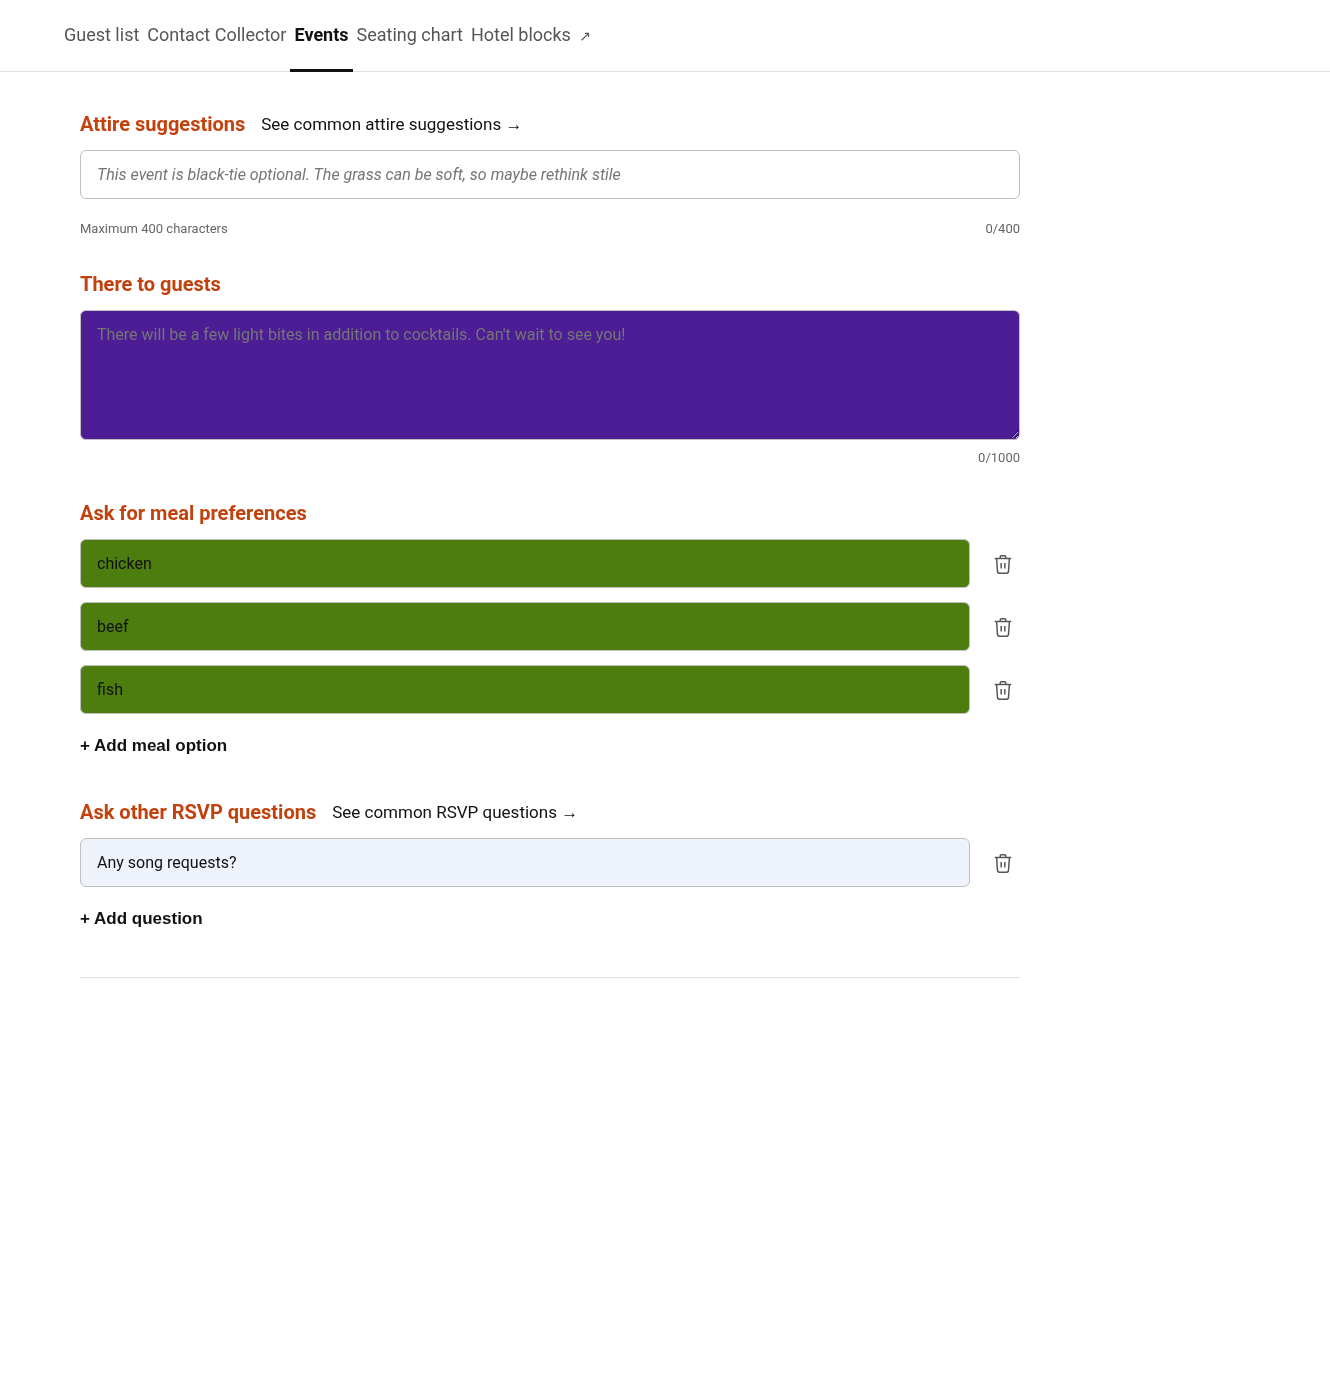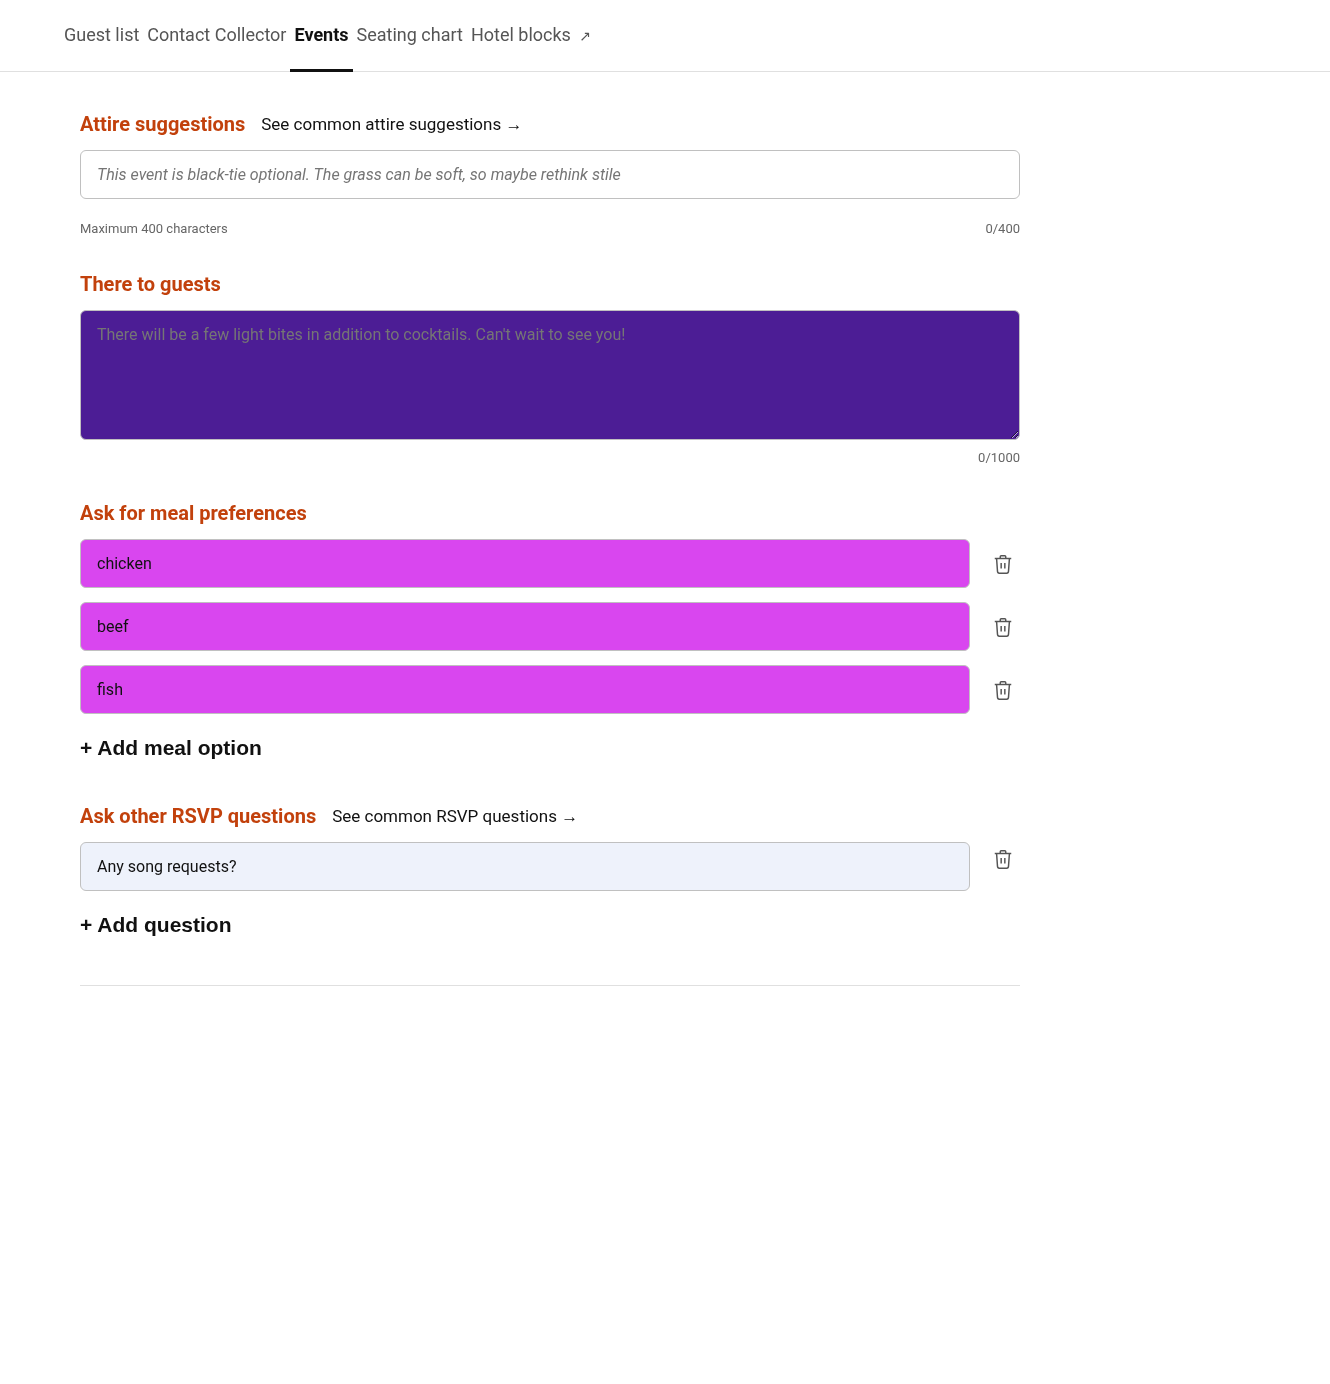--- a/index.html
+++ b/index.html
@@ -147,55 +147,55 @@
 
     .meal-input {
       flex: 1;
       padding: 14px 16px;
       font-size: 16px;
       color: #111;
       border: 1px solid #c0c0c0;
       border-radius: 6px;
       outline: none;
       font-family: inherit;
-      background: #d946ef;
+      background: #4d7c0f;
     }
 
     .trash-btn {
       background: none;
       border: none;
       cursor: pointer;
       padding: 6px;
       color: #555;
       font-size: 20px;
       display: flex;
       align-items: center;
       justify-content: center;
       flex-shrink: 0;
     }
 
     
     .add-btn {
       background: none;
       border: none;
       cursor: pointer;
-      font-size: 21px;
+      font-size: 17px;
       font-weight: 600;
       color: #111;
       padding: 8px 0;
       display: flex;
       align-items: center;
       gap: 4px;
       margin-top: 8px;
     }
 
     
     .rsvp-input-row {
       display: flex;
-      align-items: flex-start;
+      align-items: center;
       gap: 16px;
       margin-bottom: 14px;
     }
 
     .rsvp-input {
       flex: 1;
       padding: 14px 16px;
       font-size: 16px;
       color: #111;
       border: 1px solid #c0c0c0;

